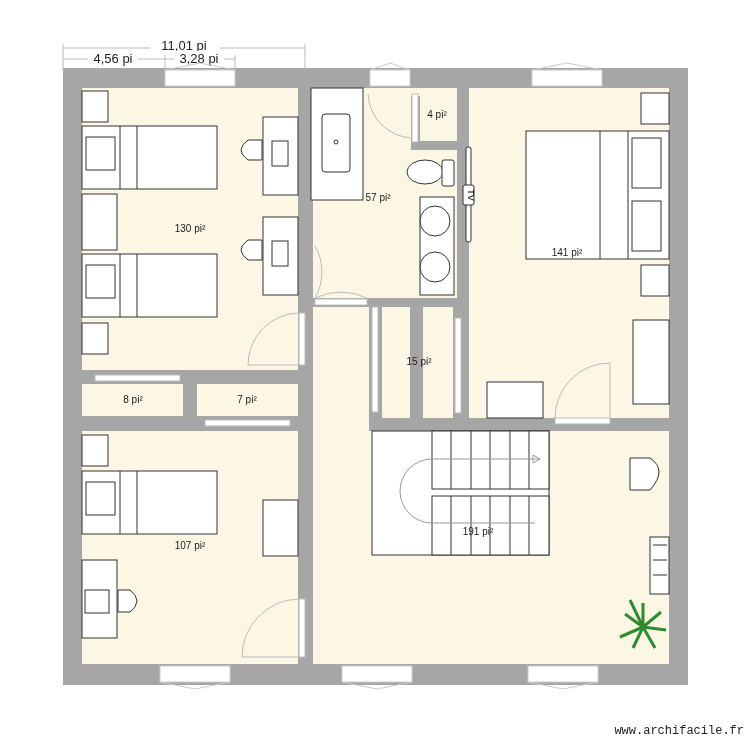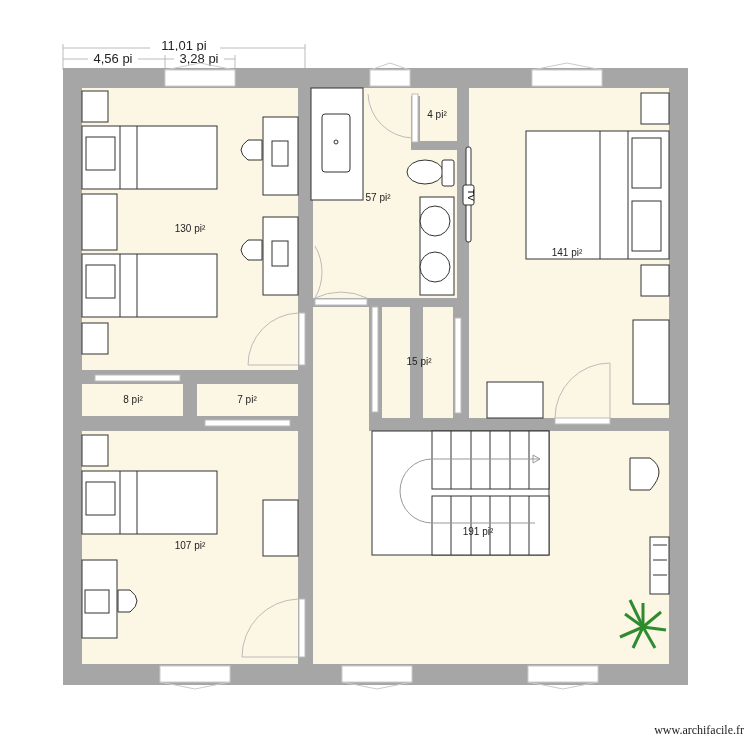--- a/index.html
+++ b/index.html
@@ -2,21 +2,21 @@
 <html><head>
 <meta charset="utf-8">
 <style>
   html, body { margin:0; padding:0; background:#ffffff; }
   body { width:750px; height:750px; position:relative; overflow:hidden;
          font-family:"Liberation Sans", sans-serif; }
   .plan { position:absolute; left:0; top:0; width:750px; height:750px; }
   .room-label { font-family:"Liberation Sans", sans-serif; font-size:10px; fill:#222; }
   .dim-label { font-family:"Liberation Sans", sans-serif; font-size:13px; fill:#222; }
   .watermark { position:absolute; right:6px; bottom:12px; font-size:12px; color:#222;
-               font-family:Liberation Serif, serif; }
+               font-family:Liberation Mono, monospace; }
 </style>
 </head>
 <body>
 
 <svg class="plan" viewBox="0 0 750 750" xmlns="http://www.w3.org/2000/svg">
 
   <g stroke="#bbb" stroke-width="1" fill="none">
     <line x1="63" y1="48" x2="305" y2="48"></line>
     <line x1="63" y1="44" x2="63" y2="70"></line>
     <line x1="305" y1="44" x2="305" y2="70"></line>

